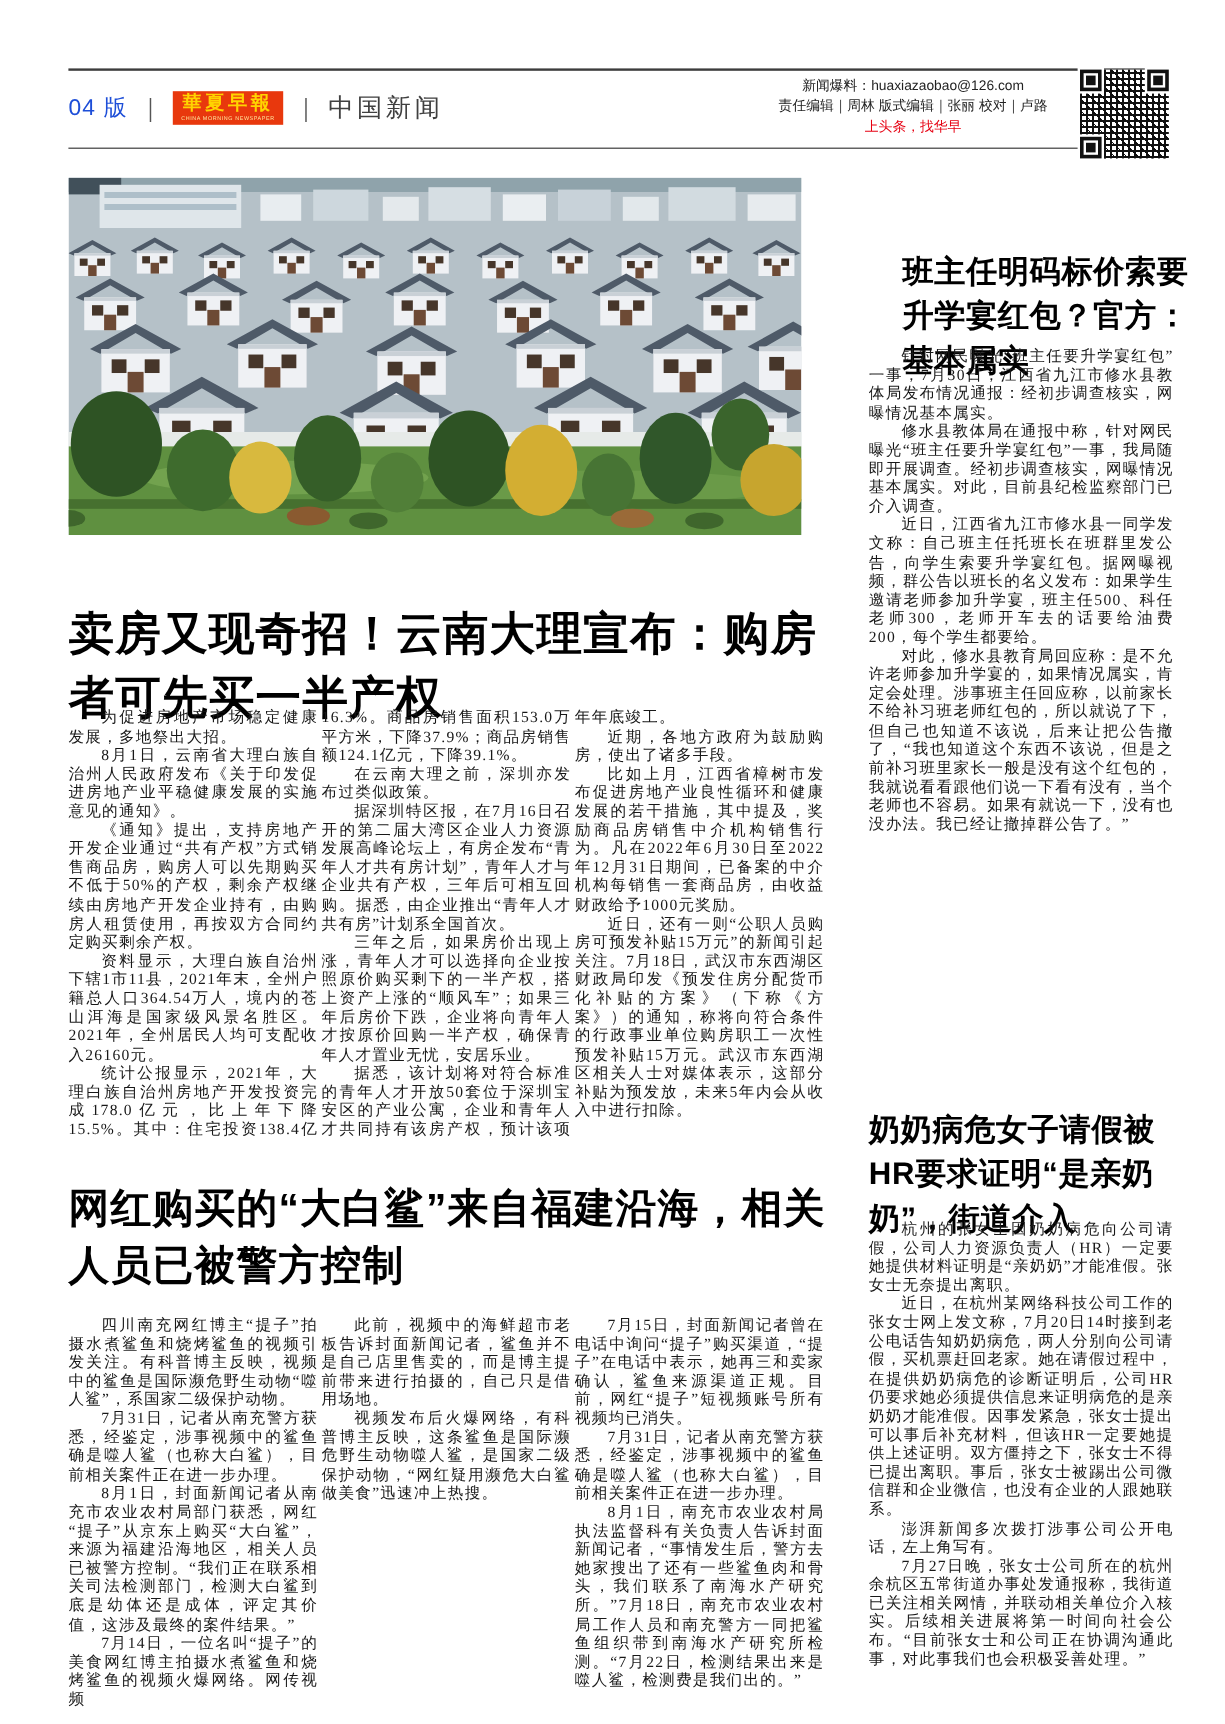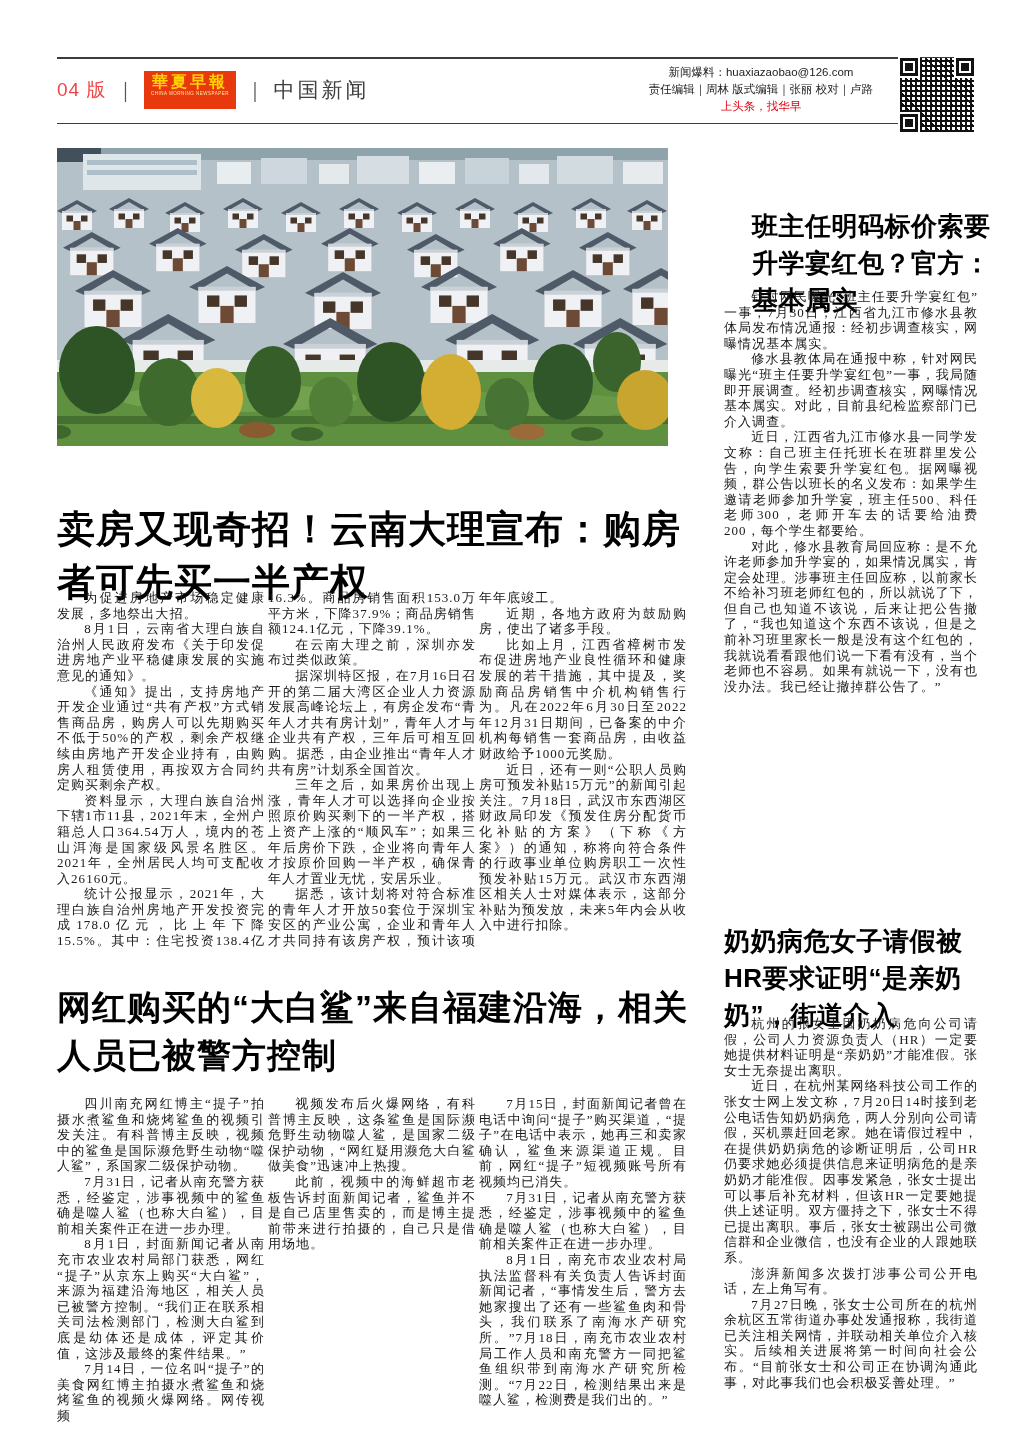--- a/index.html
+++ b/index.html
@@ -16,25 +16,25 @@
   }
   .rule{position:absolute;left:57px;width:907px;height:1px;background:#3c3c3c;}
   .rule.top{top:57px;height:2px;}
   .rule.mid{top:123px;}
 
   
   .head-left{
     position:absolute;left:57px;top:63px;height:54px;display:flex;align-items:center;gap:9px;
     font-family:"Liberation Sans","DejaVu Sans",sans-serif;
   }
-  .page-no{font-size:19px;color:#ef4444;letter-spacing:1px;}
+  .page-no{font-size:19px;color:#1d4ed8;letter-spacing:1px;}
   .sep{color:#555;font-size:20px;font-weight:300;}
   .logo{
     background:var(--logo-red);color:var(--logo-yellow);
-    padding:3px 7px 12px;text-align:center;line-height:1;display:inline-block;
+    padding:3px 7px 2px;text-align:center;line-height:1;display:inline-block;
   }
   .logo-cn{display:block;font-size:16px;font-weight:800;letter-spacing:3px;font-family:"Liberation Serif",serif;}
   .logo-en{display:block;font-size:4.5px;letter-spacing:.5px;color:#ffe9a0;margin-top:2px;font-family:"Liberation Sans",sans-serif;}
   .section{font-size:21px;color:#404040;letter-spacing:3px;}
   .head-right{
     position:absolute;top:64px;right:148px;text-align:center;
     font-family:"Liberation Sans","DejaVu Sans",sans-serif;font-size:11.5px;line-height:17px;color:#222;
   }
   .head-right .slogan{color:var(--brand-red);}
   .qr{
@@ -229,22 +229,22 @@
 
   <h1 class="hl hl2">网红购买的“大白鲨”来自福建沿海，相关人员已被警方控制</h1>
   <div class="cols body2">
     <div class="col">
         <p>四川南充网红博主“提子”拍摄水煮鲨鱼和烧烤鲨鱼的视频引发关注。有科普博主反映，视频中的鲨鱼是国际濒危野生动物“噬人鲨”，系国家二级保护动物。</p>
         <p>7月31日，记者从南充警方获悉，经鉴定，涉事视频中的鲨鱼确是噬人鲨（也称大白鲨），目前相关案件正在进一步办理。</p>
         <p>8月1日，封面新闻记者从南充市农业农村局部门获悉，网红“提子”从京东上购买“大白鲨”，来源为福建沿海地区，相关人员已被警方控制。“我们正在联系相关司法检测部门，检测大白鲨到底是幼体还是成体，评定其价值，这涉及最终的案件结果。”</p>
         <p>7月14日，一位名叫“提子”的美食网红博主拍摄水煮鲨鱼和烧烤鲨鱼的视频火爆网络。网传视频</p>
       </div>
     <div class="col">
+        <p>此前，视频中的海鲜超市老板告诉封面新闻记者，鲨鱼并不是自己店里售卖的，而是博主提前带来进行拍摄的，自己只是借用场地。</p>
         <p>视频发布后火爆网络，有科普博主反映，这条鲨鱼是国际濒危野生动物噬人鲨，是国家二级保护动物，“网红疑用濒危大白鲨做美食”迅速冲上热搜。</p>
-        <p>此前，视频中的海鲜超市老板告诉封面新闻记者，鲨鱼并不是自己店里售卖的，而是博主提前带来进行拍摄的，自己只是借用场地。</p>
       </div>
     <div class="col">
         <p>7月15日，封面新闻记者曾在电话中询问“提子”购买渠道，“提子”在电话中表示，她再三和卖家确认，鲨鱼来源渠道正规。目前，网红“提子”短视频账号所有视频均已消失。</p>
         <p>7月31日，记者从南充警方获悉，经鉴定，涉事视频中的鲨鱼确是噬人鲨（也称大白鲨），目前相关案件正在进一步办理。</p>
         <p>8月1日，南充市农业农村局执法监督科有关负责人告诉封面新闻记者，“事情发生后，警方去她家搜出了还有一些鲨鱼肉和骨头，我们联系了南海水产研究所。”7月18日，南充市农业农村局工作人员和南充警方一同把鲨鱼组织带到南海水产研究所检测。“7月22日，检测结果出来是噬人鲨，检测费是我们出的。”</p>
       </div>
   </div>
 
   <h2 class="shl shl1">班主任明码标价索要升学宴红包？官方：基本属实</h2>
   <div class="rbody rbody1">

